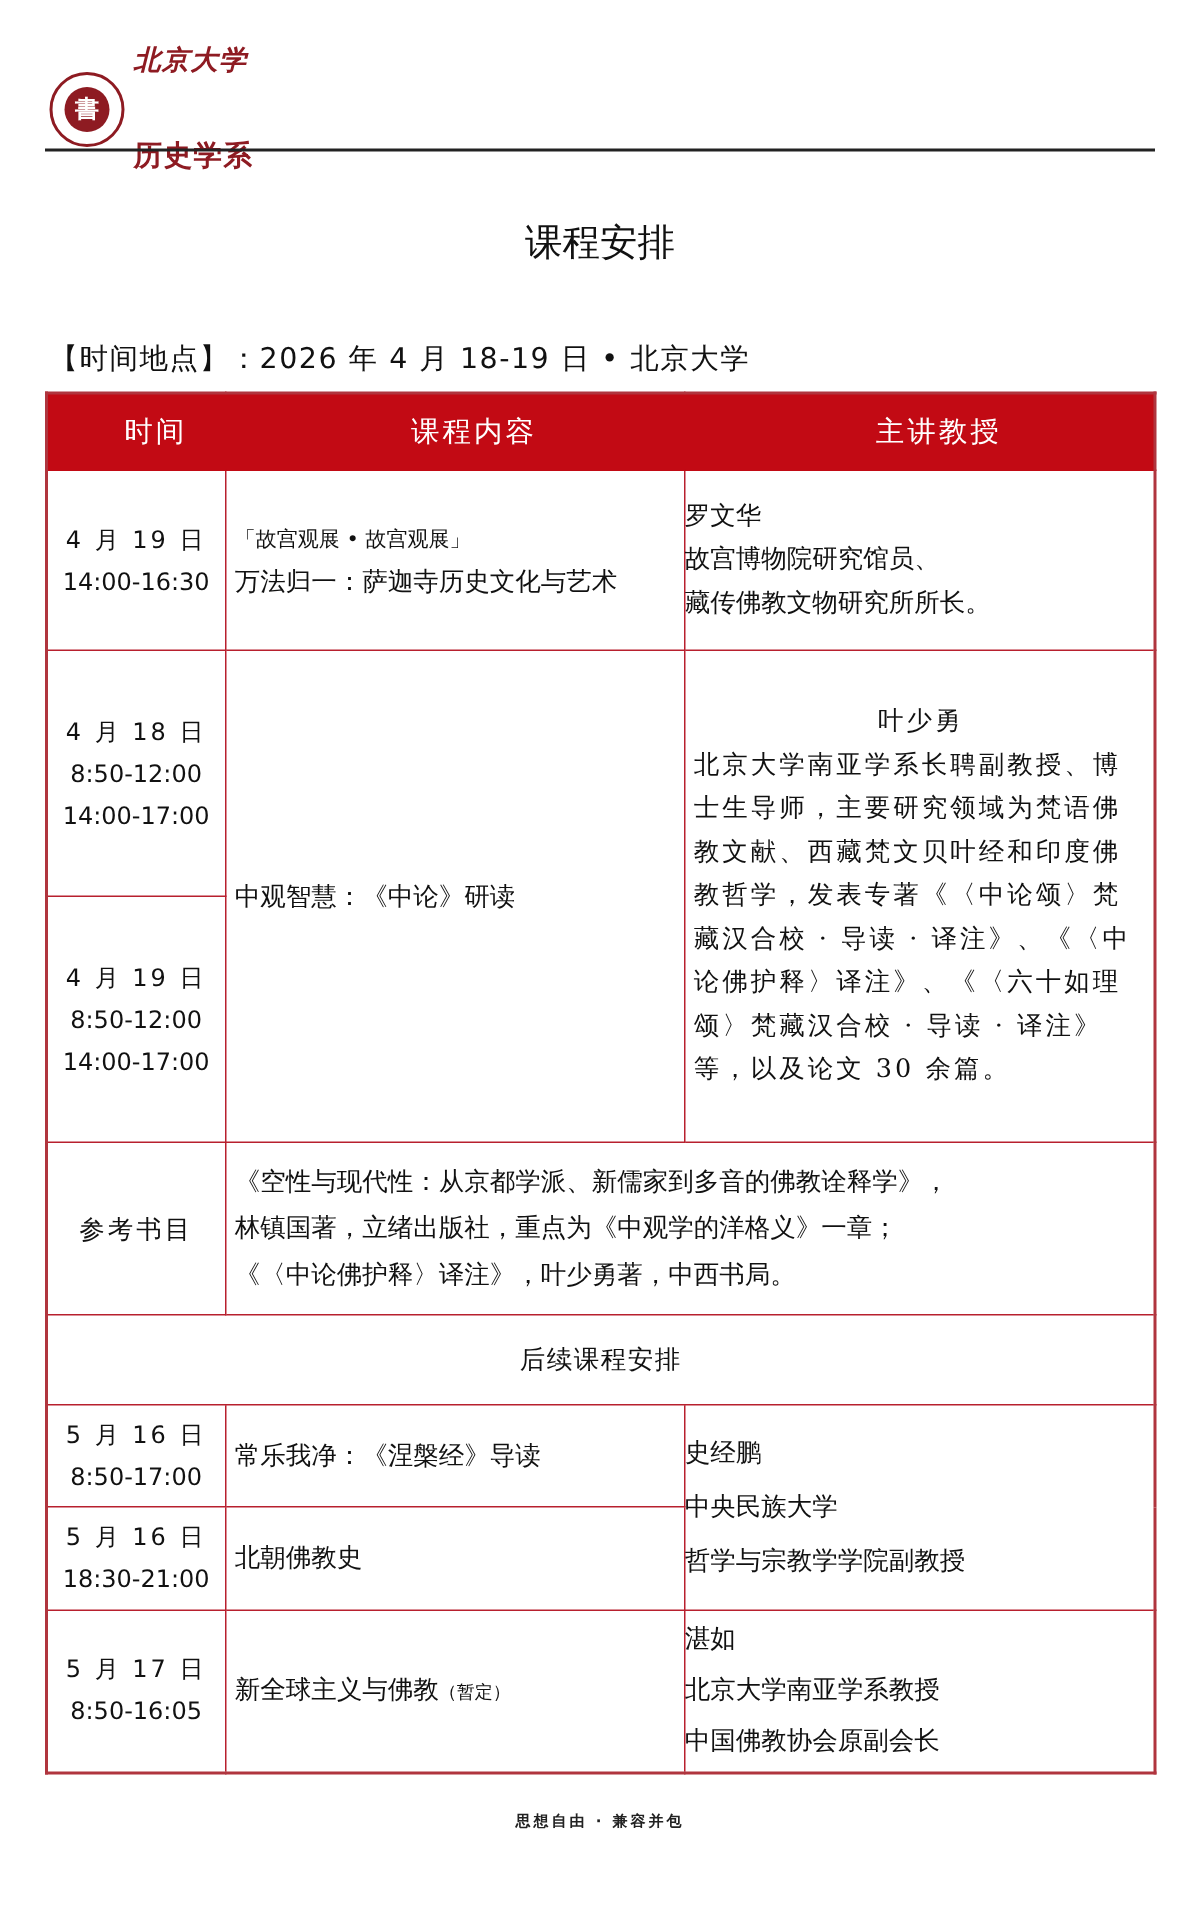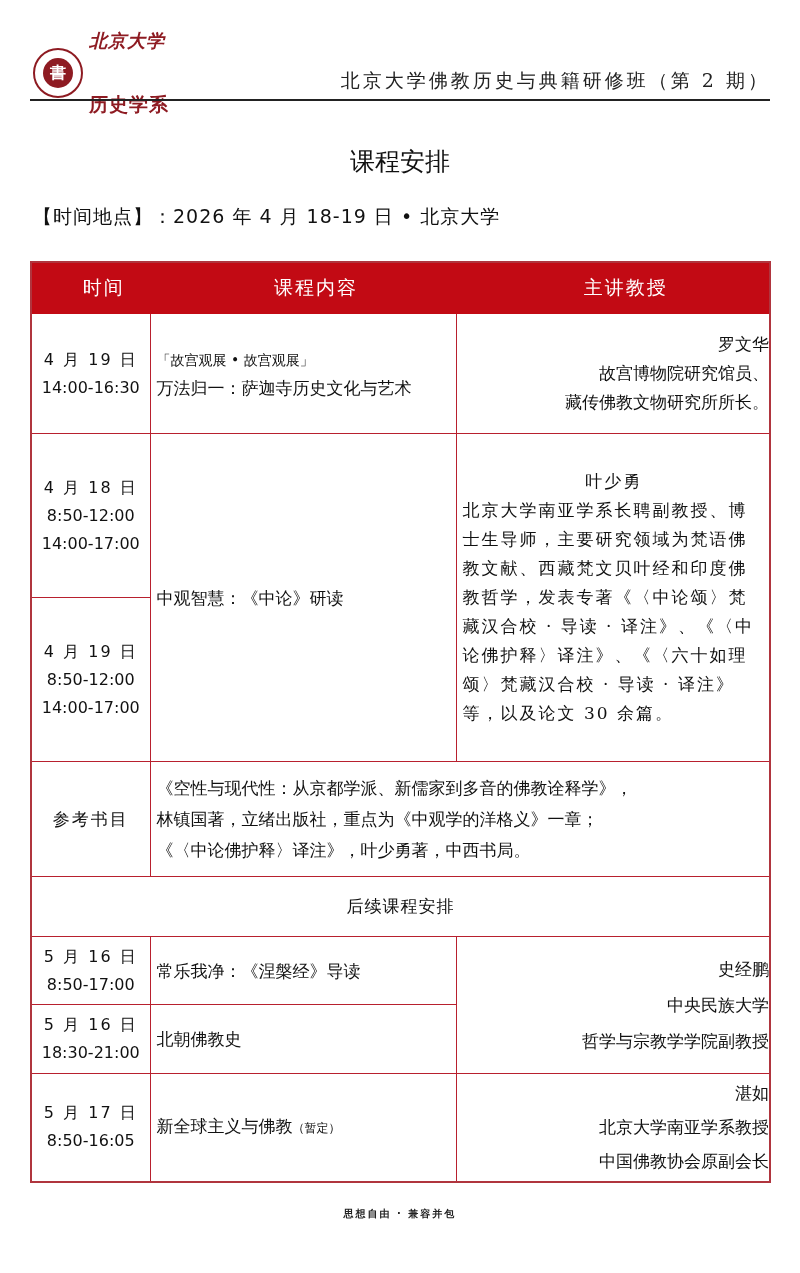--- a/index.html
+++ b/index.html
@@ -28,21 +28,21 @@
     position: absolute; right: 30px; top: 68px;
     font-size: 19px; letter-spacing: 3px; color: #222;
   }
   .header-rule { position: absolute; left: 30px; right: 30px; top: 99px; height: 0; border-top: 2px solid #222; }
 
   .page-title {
     position: absolute; left: 0; width: 800px; top: 145px; text-align: center;
     font-family: Liberation Mono, monospace; font-size: 25px; color: #111;
   }
   .time-place {
-    position: absolute; left: 33px; top: 204px;
+    position: absolute; left: 33px; top: 226px;
     font-size: 19px; color: #111; letter-spacing: 1px;
   }
   .time-place .val { font-family: "DejaVu Sans", sans-serif; }
 
   table.schedule {
     position: absolute; left: 30px; top: 261px; width: 739px;
     border-collapse: collapse; table-layout: fixed;
     border: 2px solid #b0353e;
   }
   table.schedule td, table.schedule th {
@@ -52,21 +52,21 @@
     background: #c20a14; color: #ffffff; height: 50px;
     font-weight: normal; font-size: 19px; letter-spacing: 2px;
     border-color: #c20a14;
     padding-left: 26px;
   }
   .c-time { text-align: center; font-family: "DejaVu Sans", sans-serif; font-size: 16px; line-height: 28px; color: #111; }
   .c-time .d { letter-spacing: 2px; }
   .c-course { padding-left: 6px !important; font-size: 17px; color: #111; line-height: 28px; }
   .c-course .tag { font-size: 14px; }
   .c-course .small { font-size: 12px; }
-  .c-prof { text-align: right; font-size: 17px; line-height: 29px; color: #111; }
+  .c-prof { text-align: left; font-size: 17px; line-height: 29px; color: #111; }
   .c-prof.bio { text-align: left; padding: 0 4px 0 6px !important; letter-spacing: 2px; }
   .c-prof.bio .nm { display: block; text-align: center; }
   .c-label { text-align: center; font-size: 17px; color: #111; letter-spacing: 2px; }
   .c-refs { padding-left: 6px !important; font-size: 17px; line-height: 31px; color: #111; }
   .c-section { text-align: center; font-size: 17px; color: #111; letter-spacing: 1px; }
 
   .footer {
     position: absolute; left: 0; width: 800px; top: 1207px; text-align: center;
     font-family: "DejaVu Sans", sans-serif; font-weight: bold; font-size: 10px;
     letter-spacing: 2px; color: #222;
@@ -78,21 +78,20 @@
 <div class="header">
   <div class="logo">
     <div class="seal">
       <div class="seal-inner">書</div>
     </div>
     <div class="logo-text">
       <div class="l1">北京大学</div>
       <div class="l2">历史学系</div>
     </div>
   </div>
-  <div class="program-title">北京大学佛教历史与典籍研修班（第 2 期）</div>
   <div class="header-rule"></div>
 </div>
 
 <div class="page-title">课程安排</div>
 
 <div class="time-place">
   <span>【时间地点】：</span><span class="val">2026 年 4 月 18-19 日 • 北京大学</span>
 </div>
 
 <table class="schedule">

